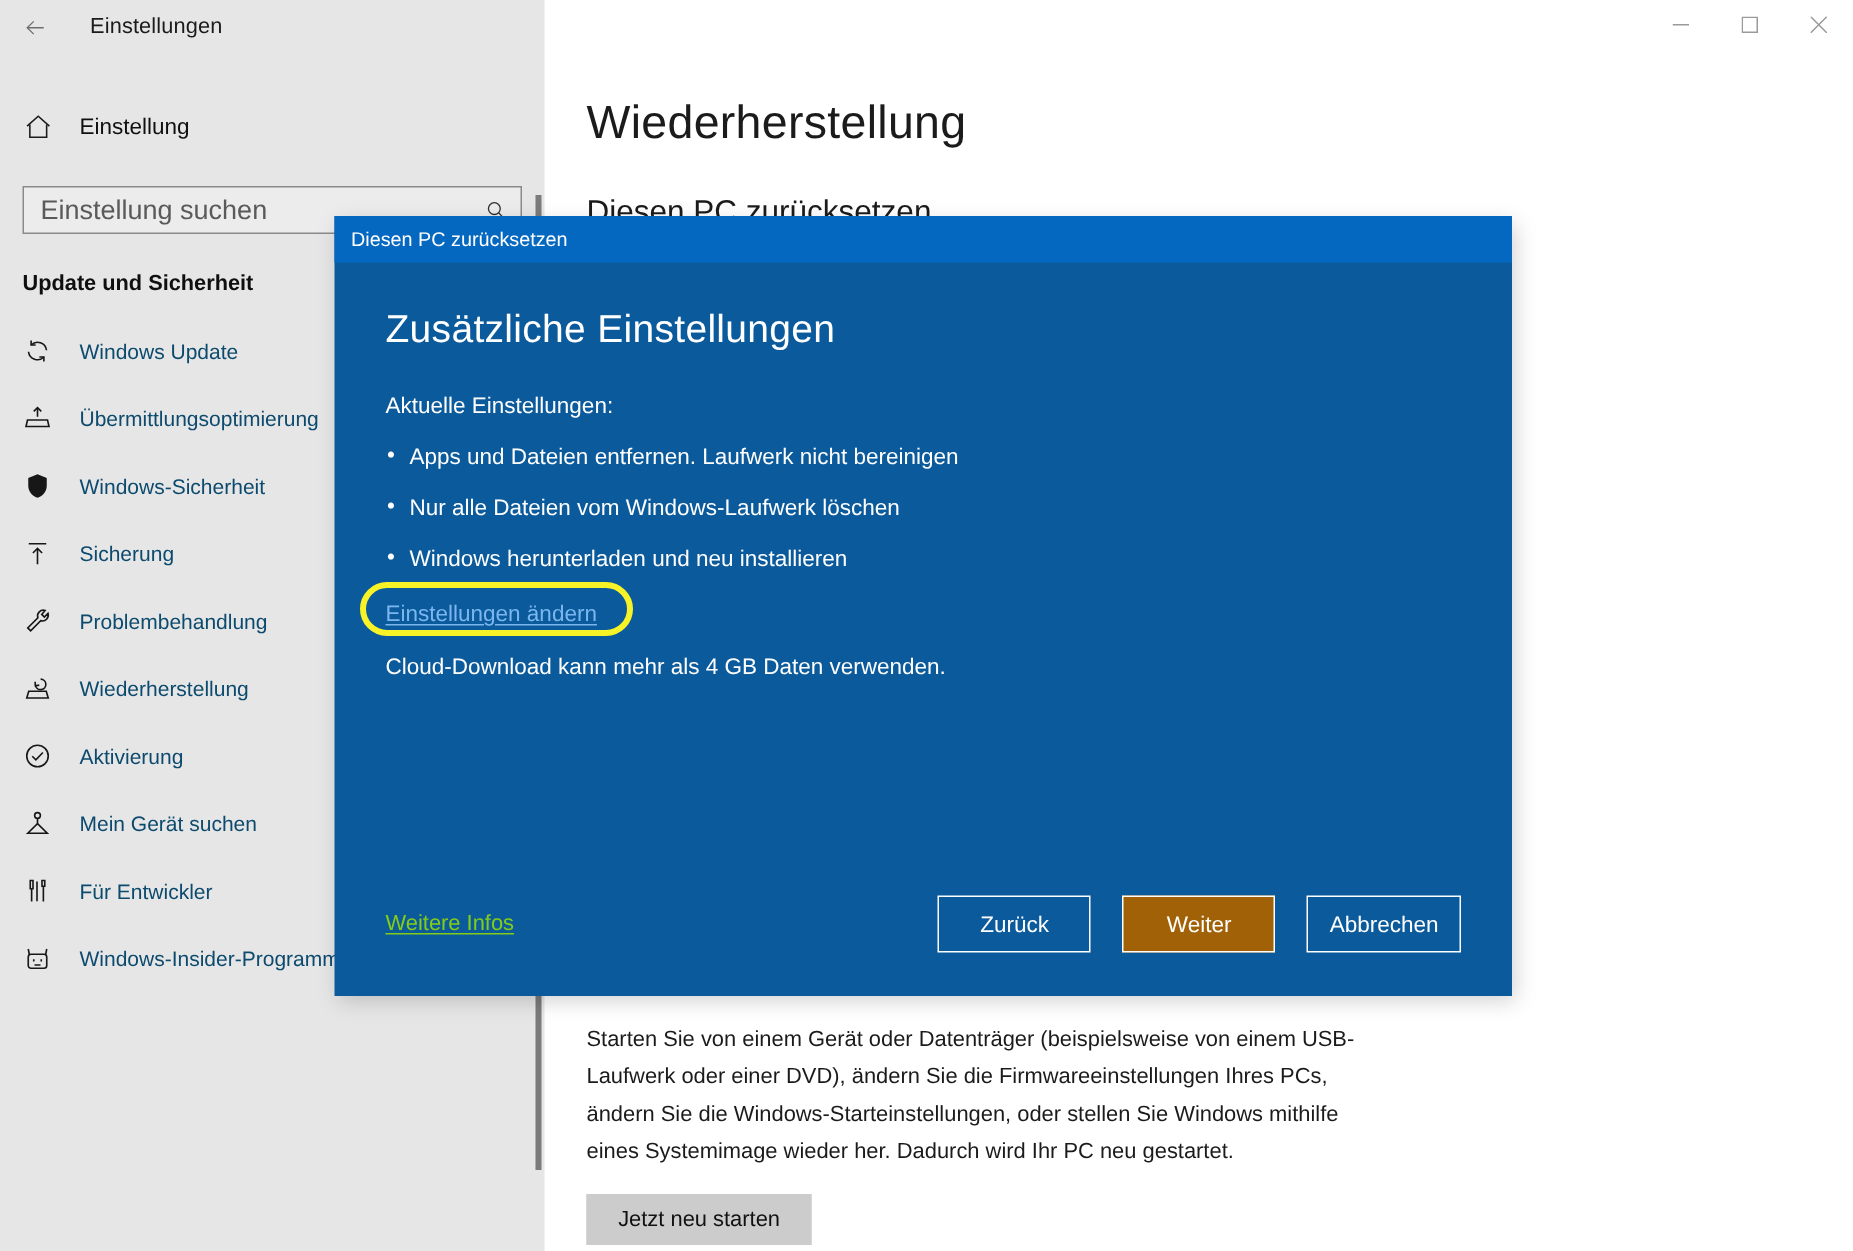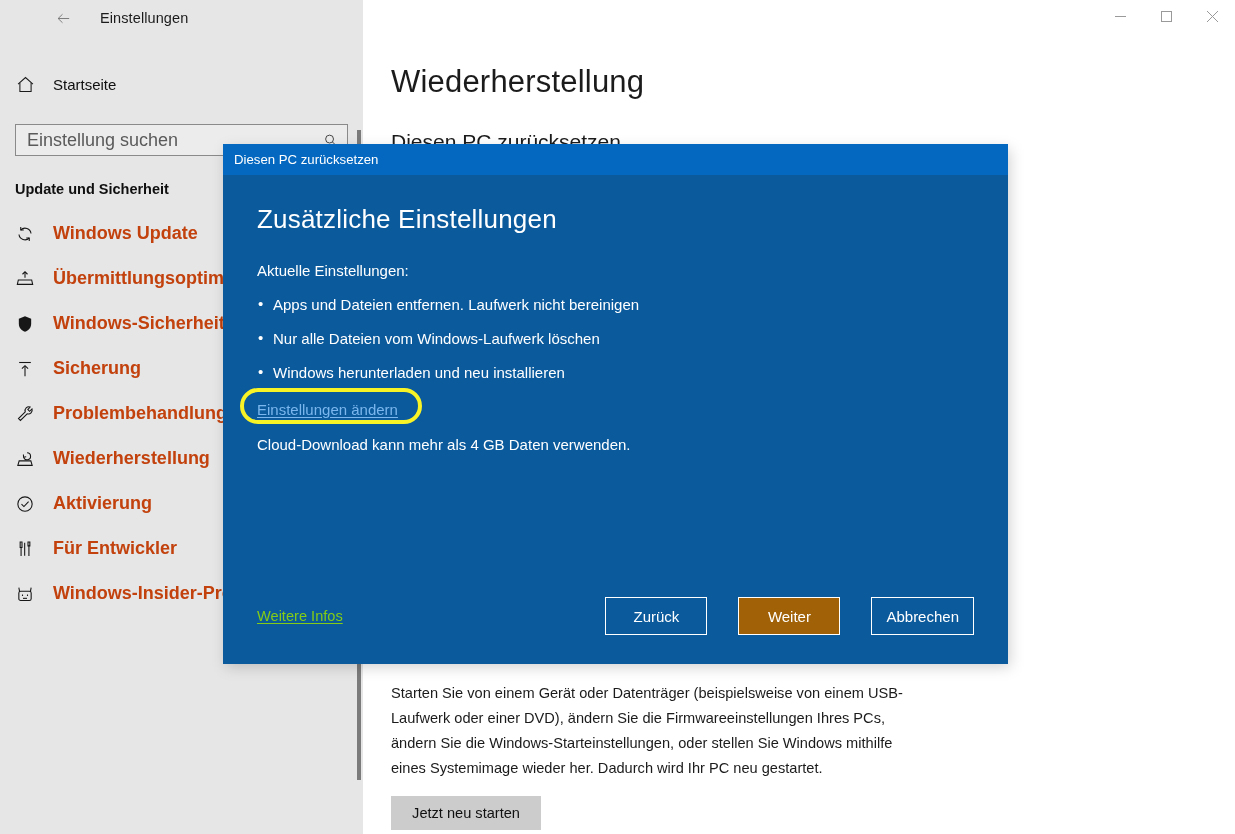--- a/index.html
+++ b/index.html
@@ -27,21 +27,20 @@
     background: #ffffff;
     z-index: 6;
   }
   .tb-left {
     position: absolute;
     left: 0; top: 0;
     width: 363px; height: 36px;
     background: #e6e6e6;
     display: flex;
     align-items: center;
-    padding-left: 40px;
   }
   .back-arrow {
     width: 46px; height: 32px;
     display: flex; align-items: center; justify-content: center;
     color: #6d6d6d;
     font-size: 17px;
     line-height: 1;
   }
   .win-title {
     font-size: 14.5px;
@@ -120,25 +119,24 @@
     align-items: center;
     height: 45px;
     padding-left: 15px;
   }
   .navitem .ic {
     width: 34px;
     display: flex; align-items: center; justify-content: flex-start;
     color: #171717;
   }
   .navitem .lbl {
-    font-size: 18px;
-    color: #c2410c;
+    font-size: 14px;
+    color: #0c4a6e;
     margin-left: 4px;
     white-space: nowrap;
-    font-weight: bold;
   }
 
   
   .sb-scroll {
     position: absolute;
     left: 357px; top: 0px;
     width: 4px; height: 798px;
     background: transparent;
     z-index: 5;
   }
@@ -290,21 +288,21 @@
   }
   .more-link {
     font-size: 14.6px;
     color: #84cc16;
     text-decoration: underline;
     text-underline-offset: 2px;
   }
   .dlg-actions {
     margin-left: auto;
     display: flex;
-    gap: 31px;
+    gap: 21px;
     align-items: flex-end;
   }
   .dlg-btn {
     min-width: 102px;
     height: 38px;
     background: transparent;
     border: 1px solid #ffffff;
     color: #ffffff;
     font-family: "Liberation Sans", sans-serif;
     font-size: 15px;
@@ -333,21 +331,21 @@
 
   <div class="sidebar">
 
     <div class="home-row">
       <span class="ic">
         <svg width="21" height="21" viewBox="0 0 24 24" fill="none" stroke="currentColor" stroke-width="1.2">
           <path d="M3.5 11.5 L12 4 L20.5 11.5"></path>
           <path d="M5.6 10.2 V20 H18.4 V10.2"></path>
         </svg>
       </span>
-      <span class="lbl">Startseite</span>
+      <span class="lbl">Einstellung</span>
     </div>
 
     <div class="searchbox">
       <input type="text" placeholder="Einstellung suchen" style="">
       <span class="search-ic">
         <svg width="15" height="15" viewBox="0 0 24 24" fill="none" stroke="currentColor" stroke-width="1.4">
           <circle cx="10.5" cy="10.5" r="6.3"></circle>
           <path d="M15.2 15.2 L20.4 20.4"></path>
         </svg>
       </span>
@@ -423,20 +421,30 @@
       <div class="navitem">
         <span class="ic">
           <svg width="20" height="20" viewBox="0 0 24 24" fill="none" stroke="currentColor" stroke-width="1.3">
             <circle cx="12" cy="12" r="8.6"></circle>
             <path d="M7.8 12.2 10.7 15.1 16.3 9.2"></path>
           </svg>
         </span>
         <span class="lbl">Aktivierung</span>
       </div>
 
+      <div class="navitem">
+        <span class="ic">
+          <svg width="20" height="20" viewBox="0 0 24 24" fill="none" stroke="currentColor" stroke-width="1.3">
+            <circle cx="12" cy="5.6" r="2.3"></circle>
+            <path d="M12 8v4.2"></path>
+            <path d="M4.2 19.8 12 12.2 19.8 19.8z"></path>
+          </svg>
+        </span>
+        <span class="lbl">Mein Gerät suchen</span>
+      </div>
 
       <div class="navitem">
         <span class="ic">
           <svg width="20" height="20" viewBox="0 0 24 24" fill="none" stroke="currentColor" stroke-width="1.3">
             <path d="M8.4 3.6h-2.2v6.6h2.2z"></path>
             <path d="M7.3 10.2v10.2"></path>
             <path d="M15.6 3.6h2.2v4.6h-2.2z"></path>
             <path d="M16.7 8.2v12.2"></path>
             <path d="M11.6 4.4v15.8"></path>
           </svg>

